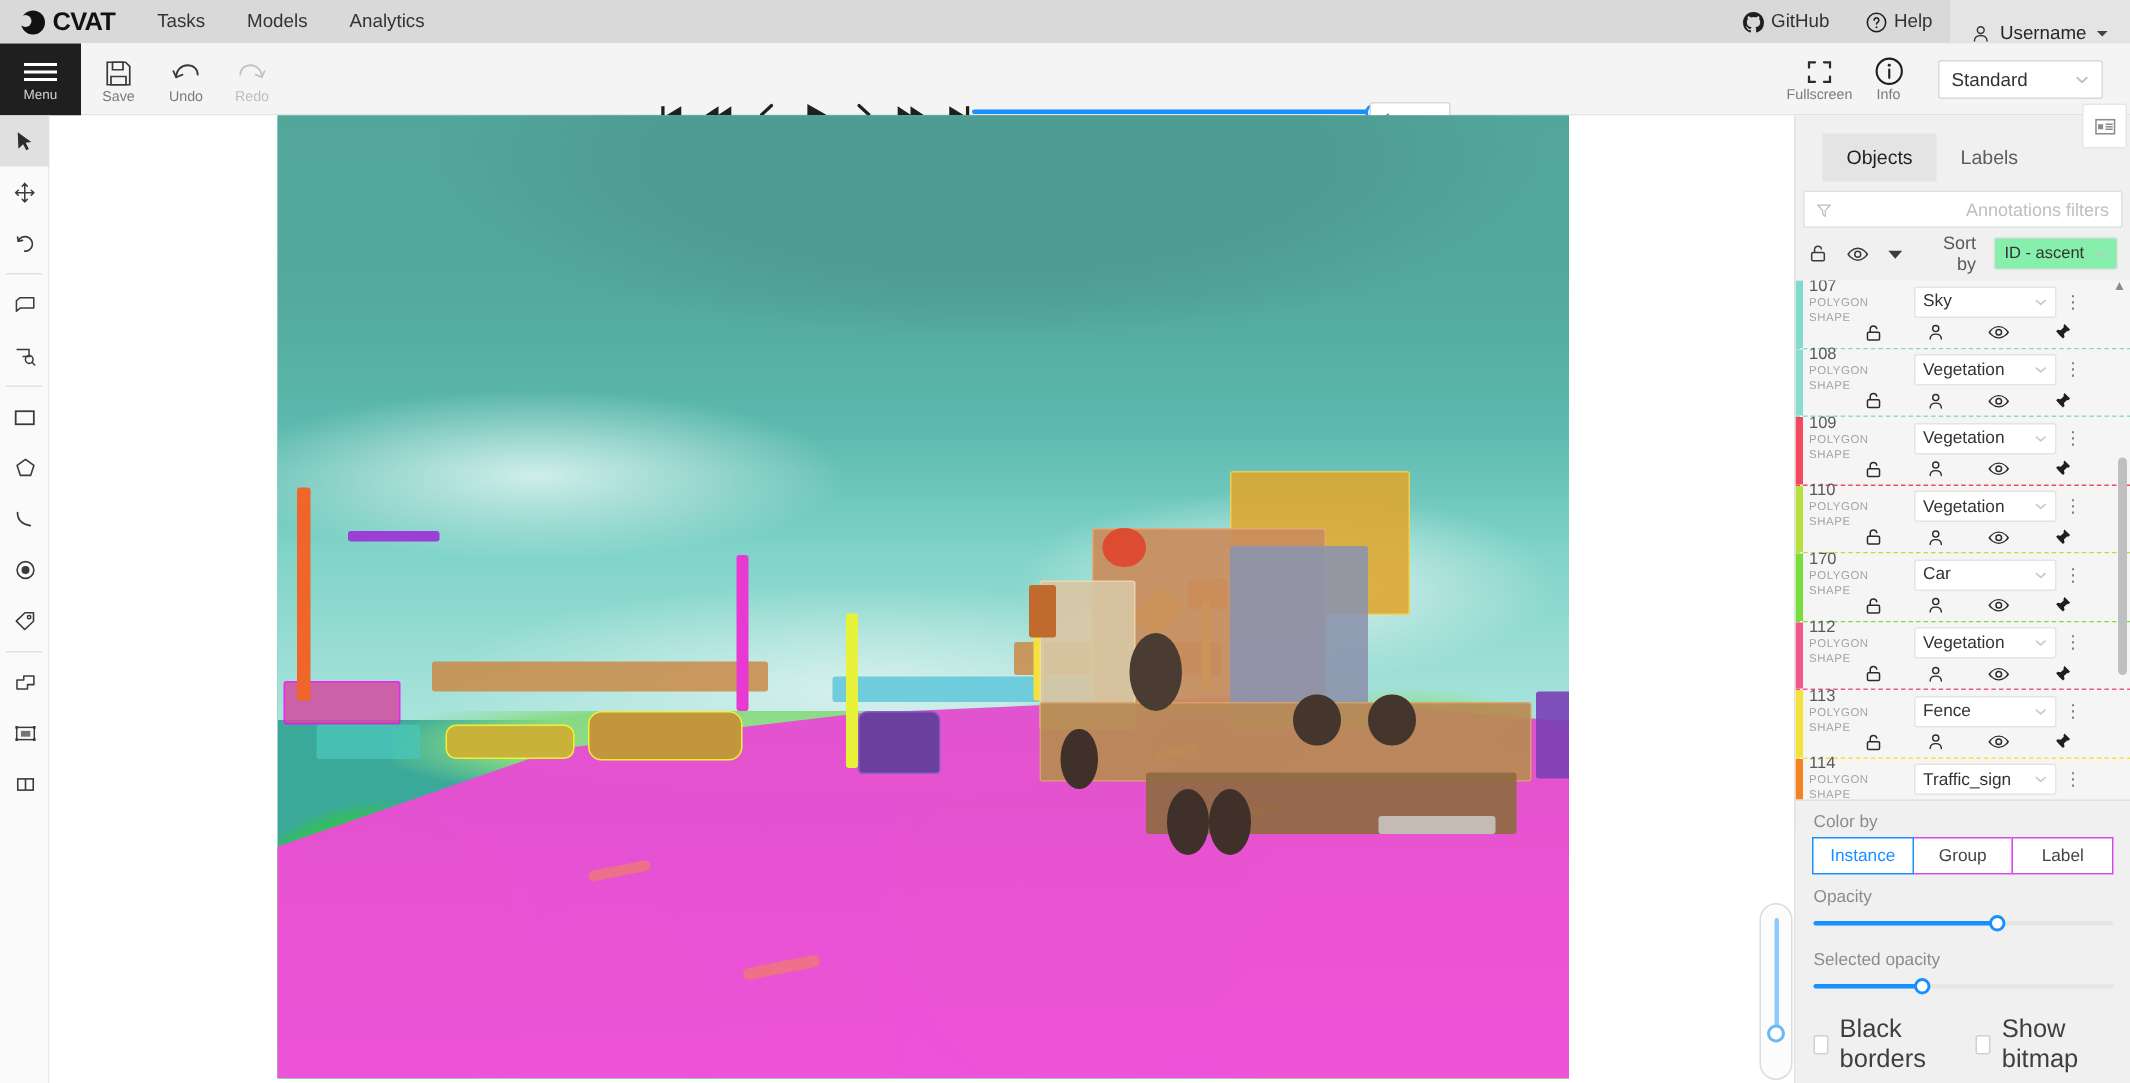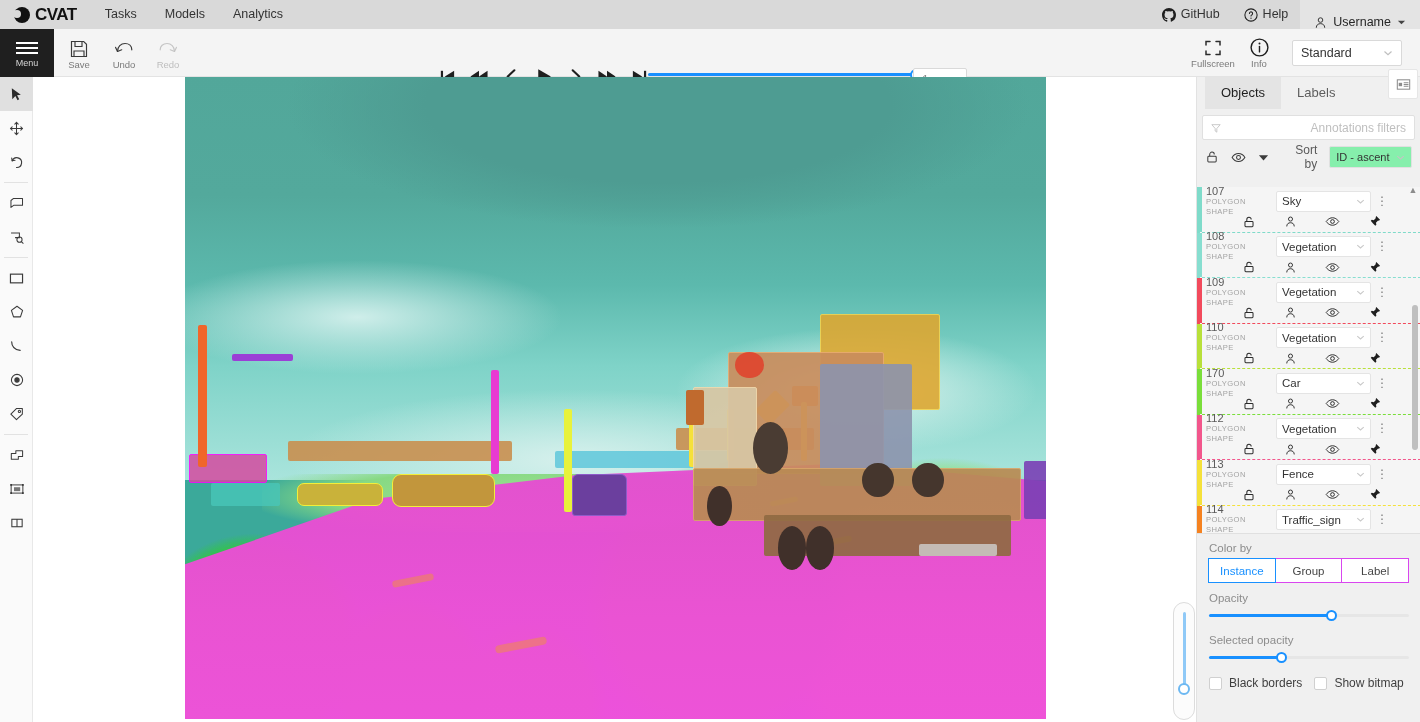--- a/index.html
+++ b/index.html
@@ -202,21 +202,21 @@
   
   .rightbar {
     position: absolute; left: 1196px; top: 77px; width: 224px; height: 645px;
     background: #f0f0f0; border-left: 1px solid #e2e2e2;
   }
   .collapse-ico {
     position: absolute; right: 2px; top: -8px; width: 30px; height: 30px;
     background: #fff; border: 1px solid #e6e6e6; border-radius: 2px;
     display: flex; align-items: center; justify-content: center; cursor: pointer;
   }
-  .tabs { display: flex; height: 32px; padding-left: 8px; }
+  .tabs { display: flex; height: 32px; padding-left: 18px; margin-top: 12px; }
   .tab {
     padding: 0 16px; line-height: 32px; font-size: 13px; color: #5e5e5e;
     cursor: pointer;
   }
   .tab.active { background: #e4e4e4; color: #1f1f1f; }
   .filter-box {
     margin: 6px 5px 0 5px; height: 25px; background: #fff;
     border: 1px solid #e0e0e0; border-radius: 2px;
     display: flex; align-items: center; padding: 0 8px; gap: 6px;
     font-size: 12px; color: #bfbfbf; cursor: text; justify-content: space-between;
@@ -301,21 +301,21 @@
     background: #e6e6e6; border-radius: 2px;
   }
   .slider-row .f {
     position: absolute; top: 6px; left: 0; height: 3px;
     background: #1890ff; border-radius: 2px;
   }
   .slider-row .k {
     position: absolute; top: 2px; width: 11px; height: 11px;
     border-radius: 50%; background: #fff; border: 2px solid #1890ff; cursor: pointer;
   }
-  .checks { display: flex; align-items: center; gap: 7px; font-size: 12px; color: #3f3f3f; }
+  .checks { display: flex; align-items: center; gap: 7px; font-size: 17px; color: #3f3f3f; }
   .chk {
     width: 13px; height: 13px; border: 1px solid #d0d0d0; background: #fff;
     border-radius: 2px; cursor: pointer; display: inline-block;
   }
   svg { display: block; }
 </style>
 </head>
 <body>
 
 <div id="app">

